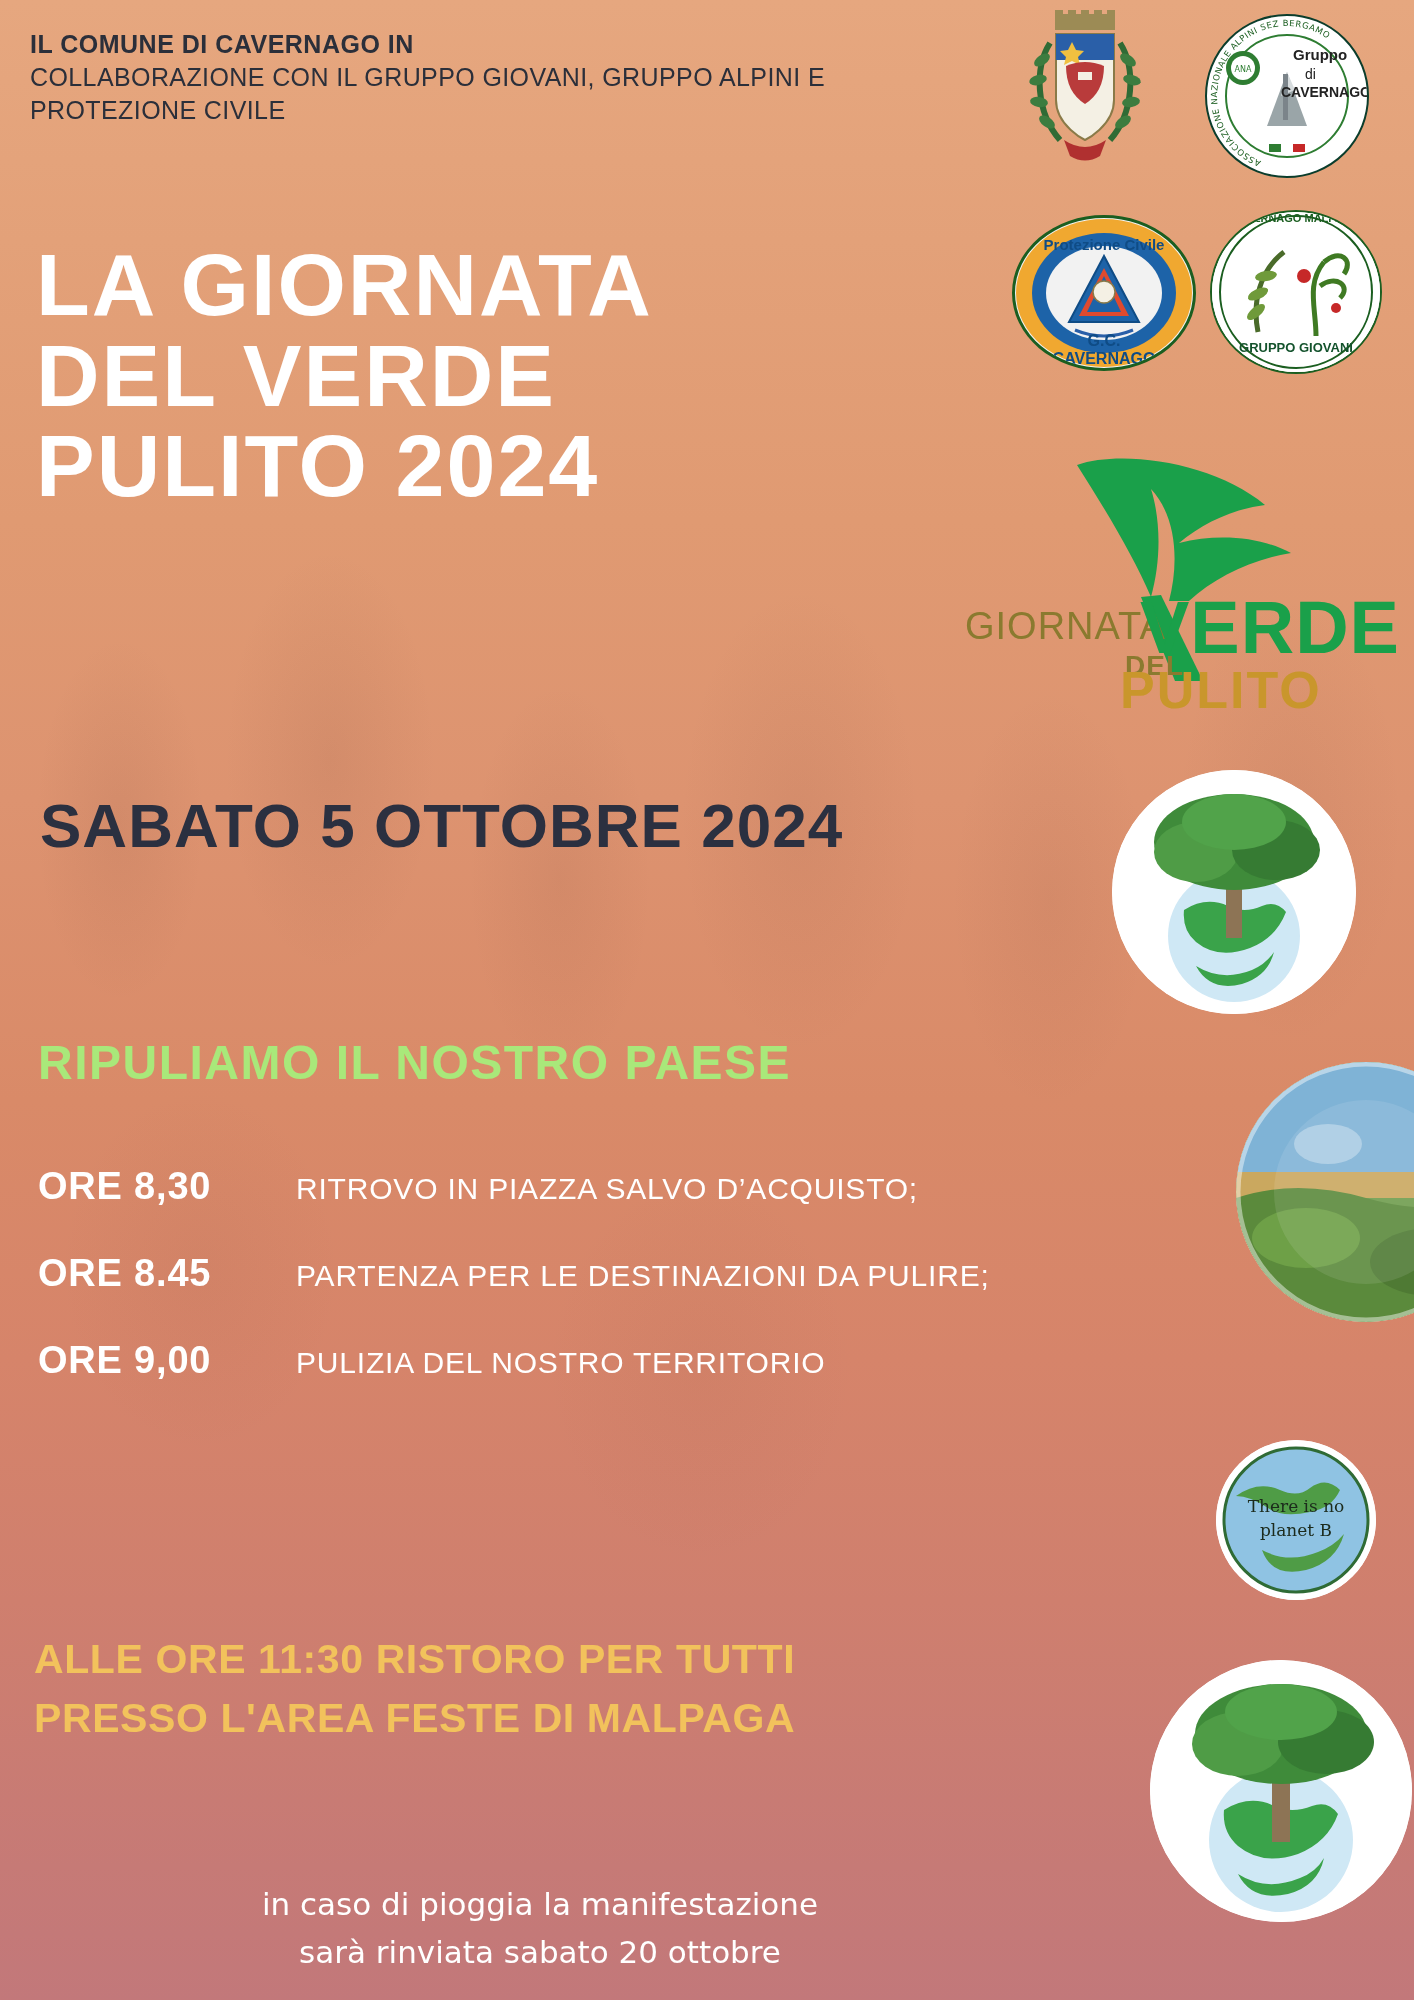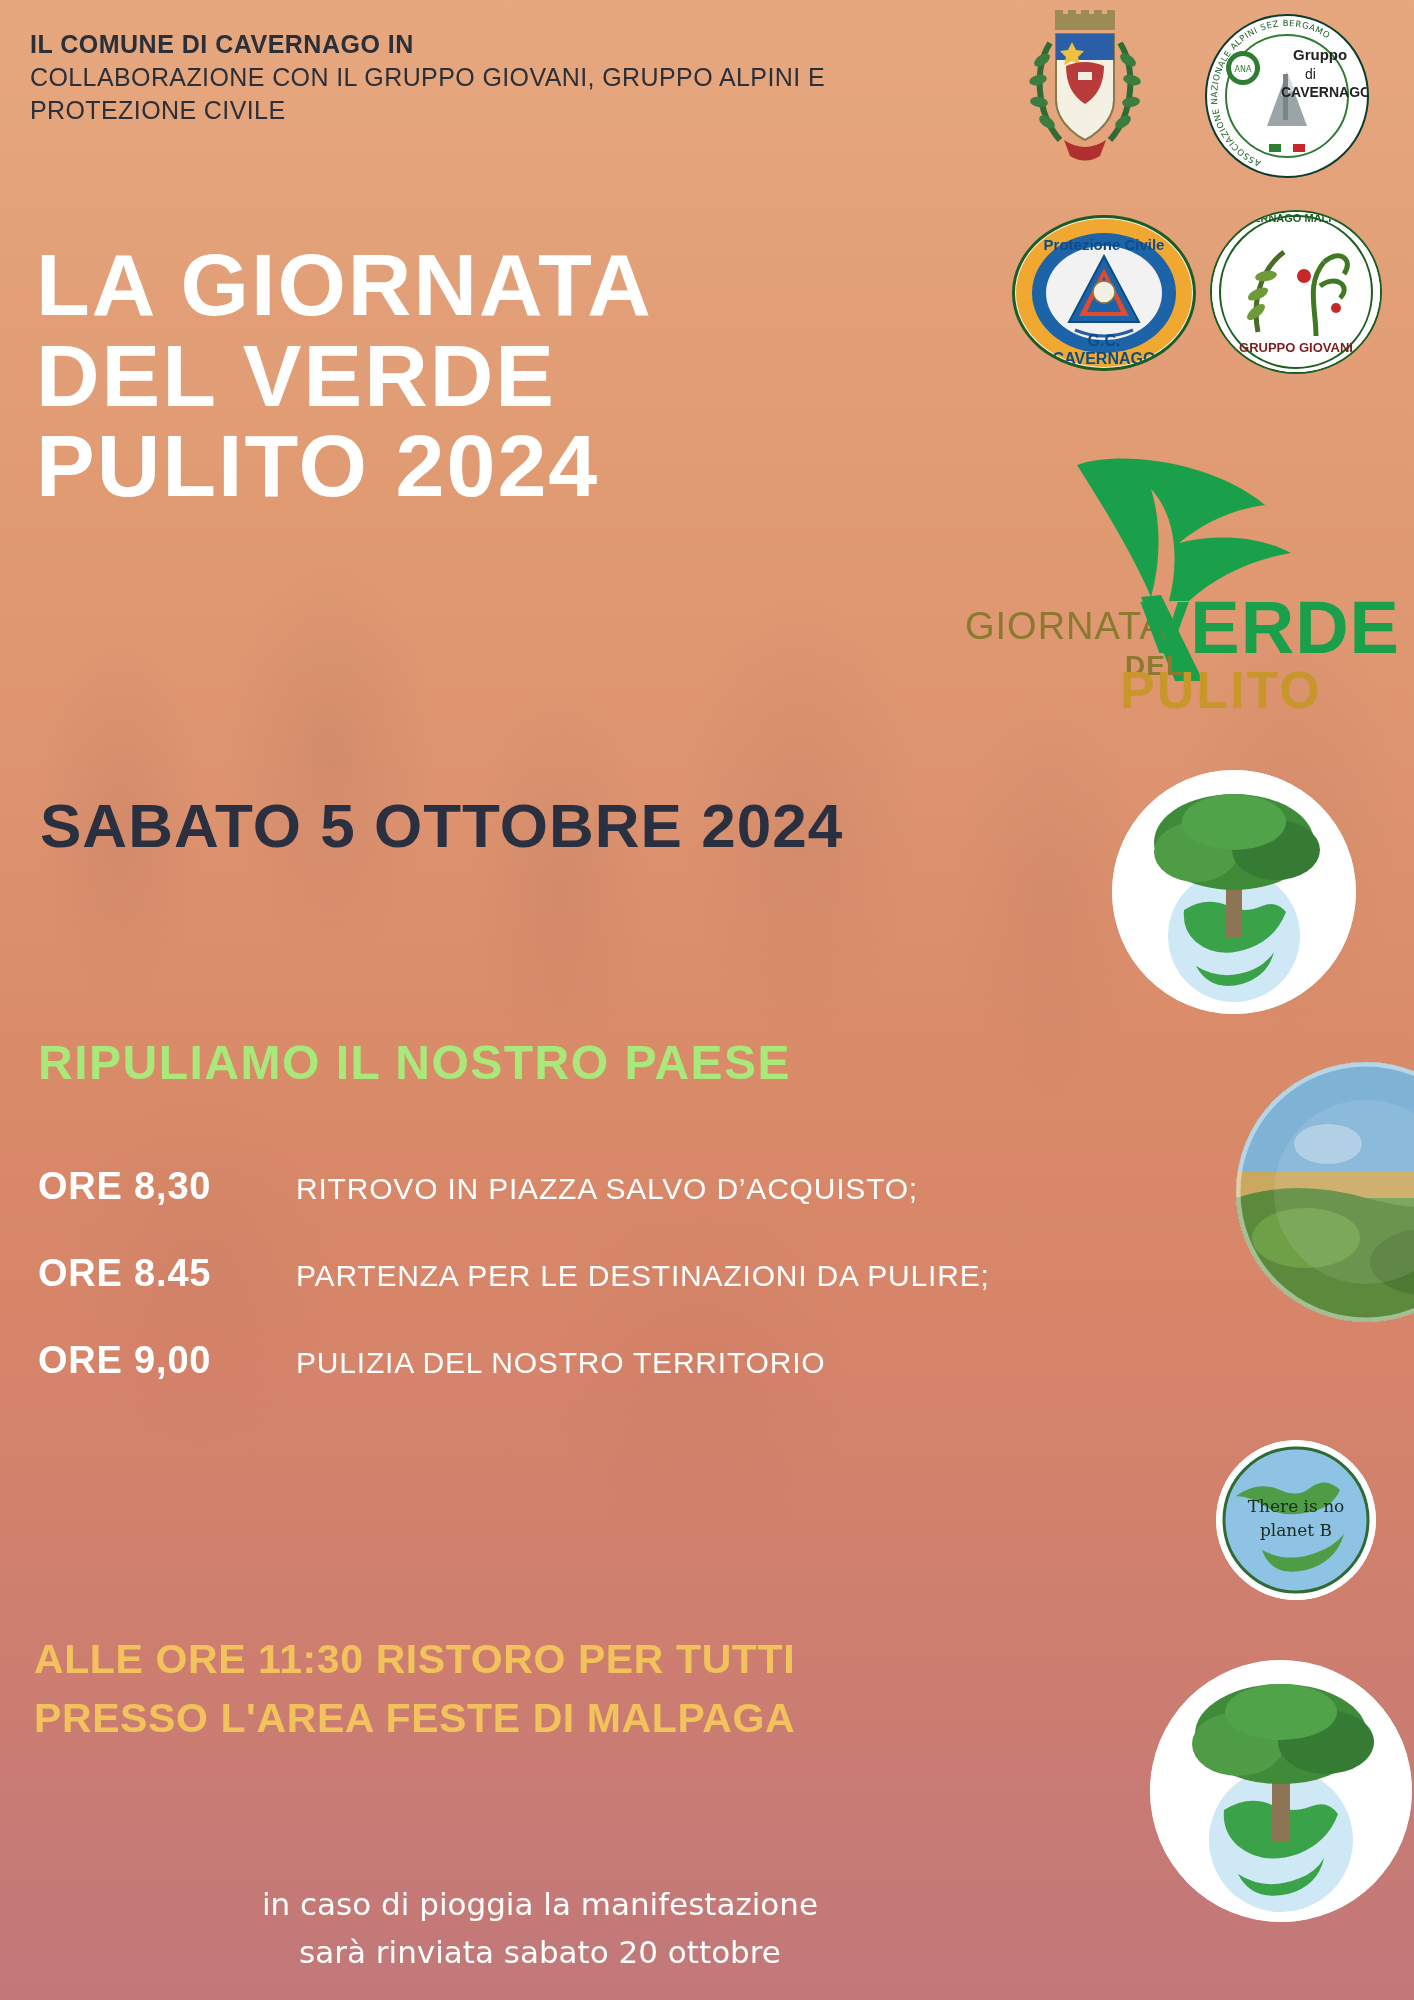--- a/index.html
+++ b/index.html
@@ -363,21 +363,21 @@
       <ellipse cx="46" cy="82" rx="11" ry="5" fill="#6f9a3a" transform="rotate(-25 46 82)"></ellipse>
       <ellipse cx="54" cy="64" rx="11" ry="5" fill="#6f9a3a" transform="rotate(-10 54 64)"></ellipse>
 
       <path d="M104 124 C104 96 94 72 112 50" stroke="#3f7a23" stroke-width="5" fill="none"></path>
       <path d="M112 50 C128 36 142 48 132 62" stroke="#3f7a23" stroke-width="5" fill="none"></path>
       <path d="M108 74 C124 62 140 74 128 86" stroke="#3f7a23" stroke-width="5" fill="none"></path>
       <circle cx="92" cy="64" r="7" fill="#c62828"></circle>
       <circle cx="124" cy="96" r="5" fill="#c62828"></circle>
     </svg>
     <div style="position:absolute; left:18px; top:0; width:130px; text-align:center; font-size:11px; font-weight:bold; color:#1b5e20; line-height:1.15;">CAVERNAGO MALPAGA</div>
-    <div style="position:absolute; left:14px; top:128px; width:140px; text-align:center; font-size:13px; font-weight:bold; color:#7f1d1d;">GRUPPO GIOVANI</div>
+    <div style="position:absolute; left:14px; top:128px; width:140px; text-align:center; font-size:13px; font-weight:bold; color:#14532d;">GRUPPO GIOVANI</div>
   </div>
 
   <div class="main-title">
     <div>LA GIORNATA</div>
     <div>DEL VERDE</div>
     <div>PULITO 2024</div>
   </div>
 
   <div class="gvp-logo">
     <svg viewBox="0 0 420 290" width="420" height="290" aria-hidden="true">

